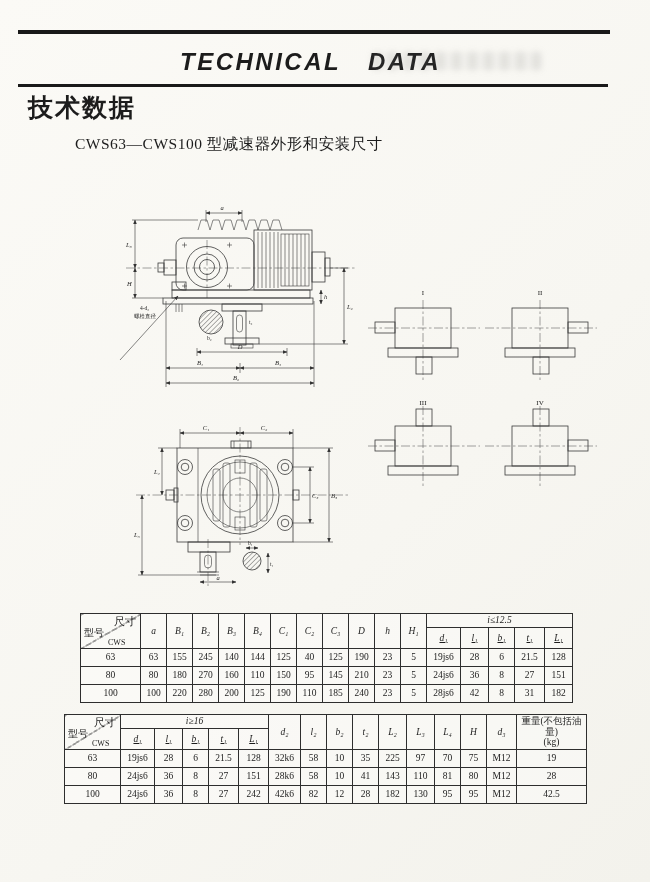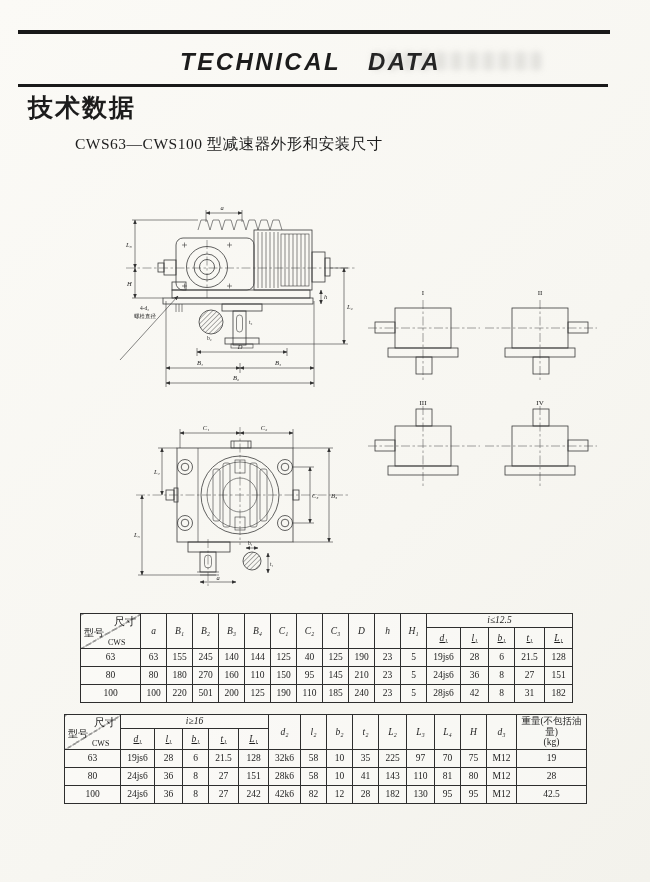--- a/index.html
+++ b/index.html
@@ -355,21 +355,21 @@
         <td>24js6</td>
         <td>36</td>
         <td>8</td>
         <td>27</td>
         <td>151</td>
       </tr>
       <tr class="datarow">
         <td>100</td>
         <td>100</td>
         <td>220</td>
-        <td>501</td>
+        <td>280</td>
         <td>200</td>
         <td>125</td>
         <td>190</td>
         <td>110</td>
         <td>185</td>
         <td>240</td>
         <td>23</td>
         <td>5</td>
         <td>28js6</td>
         <td>42</td>

